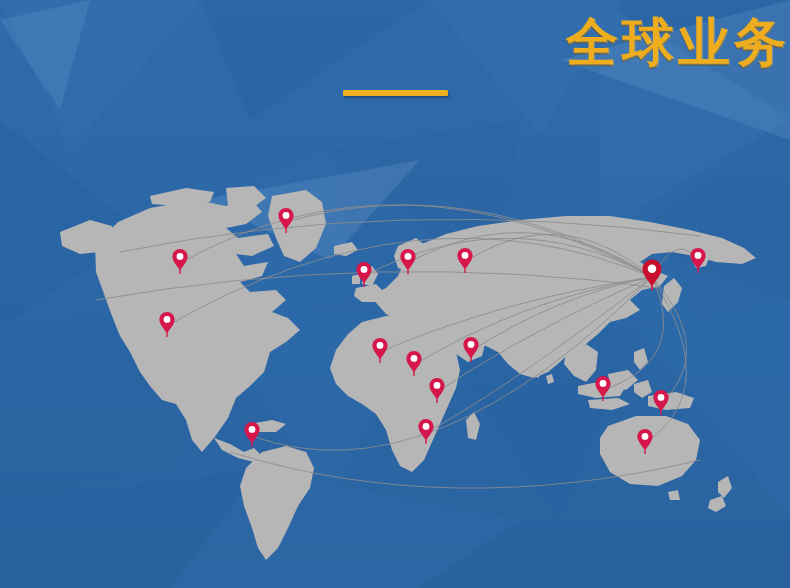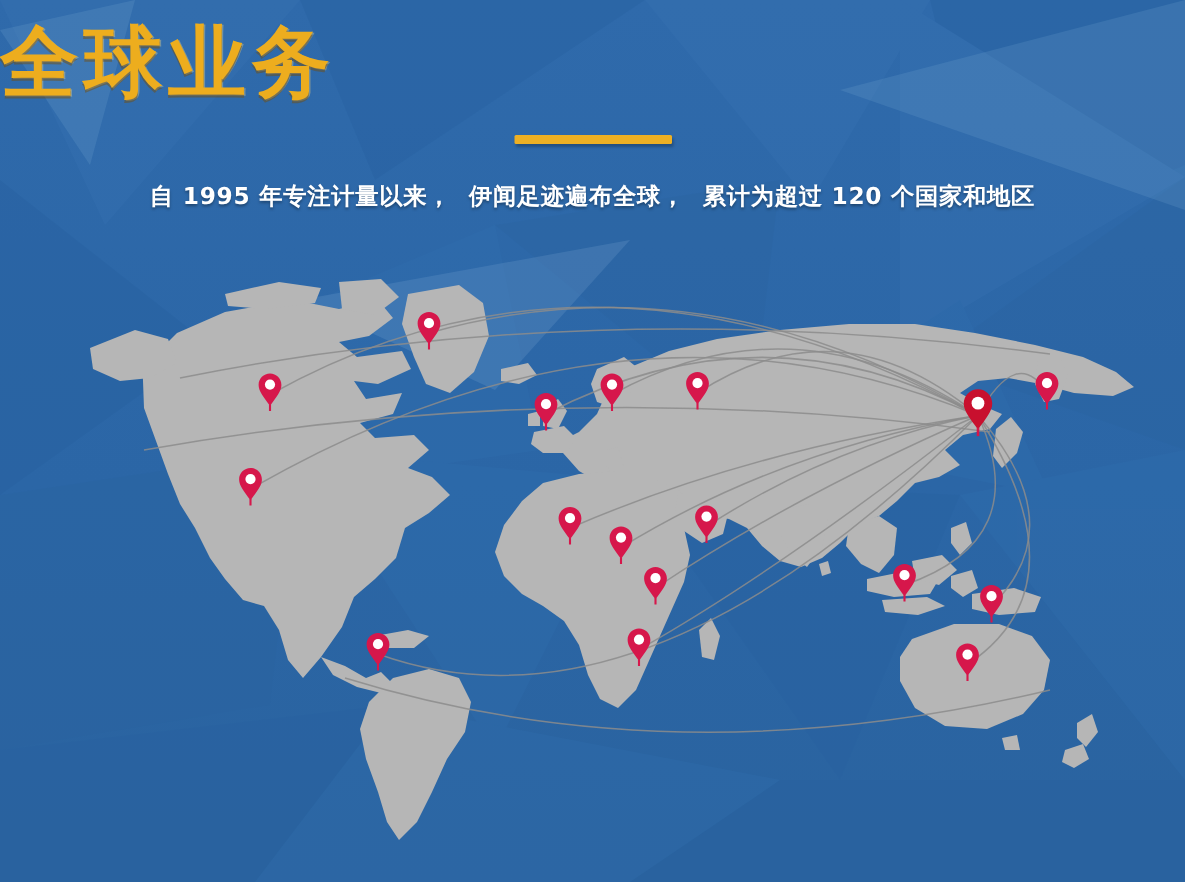--- a/index.html
+++ b/index.html
@@ -10,21 +10,21 @@
     position:relative;
   }
   #stage { position:absolute; inset:0; width:790px; height:588px; overflow:hidden; }
 
   
   .facets { position:absolute; inset:0; width:100%; height:100%; }
 
   
   .header { position:absolute; left:0; top:0; width:790px; z-index:6; }
   .title {
-    text-align:left;
+    text-align:right;
     font-size:52px;
     line-height:1;
     font-weight:bold;
     color:#edad1e;
     letter-spacing:4px;
     padding-top:16px;
     text-shadow:0 2px 0 rgba(120,75,0,.45), 1px 1px 0 rgba(255,220,130,.35);
     font-family:"DejaVu Sans","Liberation Sans",sans-serif;
   }
   .divider {
@@ -267,17 +267,16 @@
             <rect class="pin-tail" x="-0.7" y="6.5" width="1.4" height="4.5"></rect>
           </g>
         </g>
     </svg>
   </div>
 
   <div class="header">
     <div class="title">全球业务</div>
     <div class="divider"></div>
     <div class="subtitle">
-      <span class="ln">自 1995 年专注计量以来，  伊闻足迹遍布全球，  累计为超过 120 个国家和地区</span>
     </div>
   </div>
 
 </div>
 
 </body></html>

